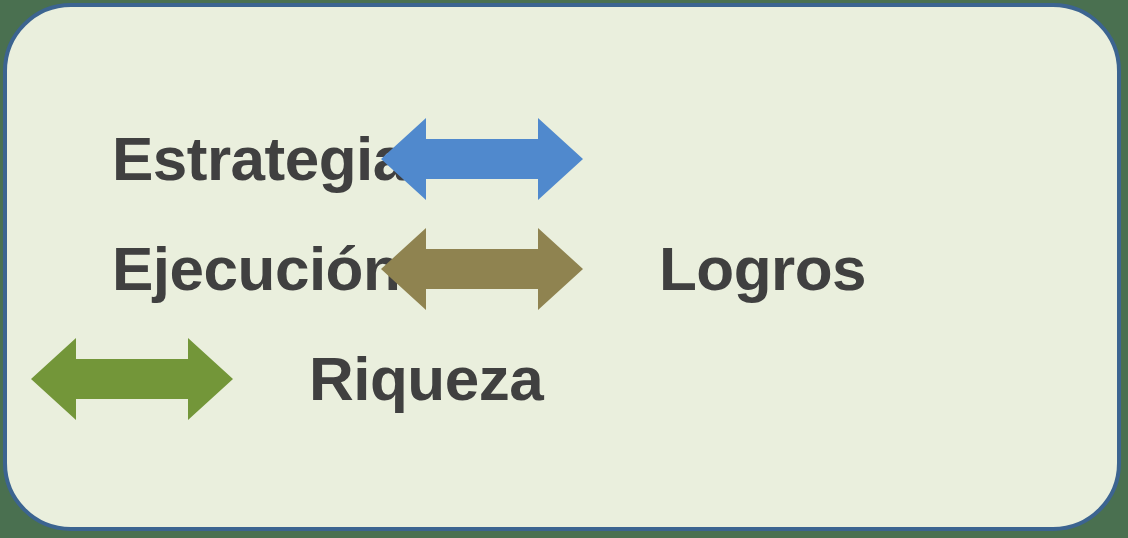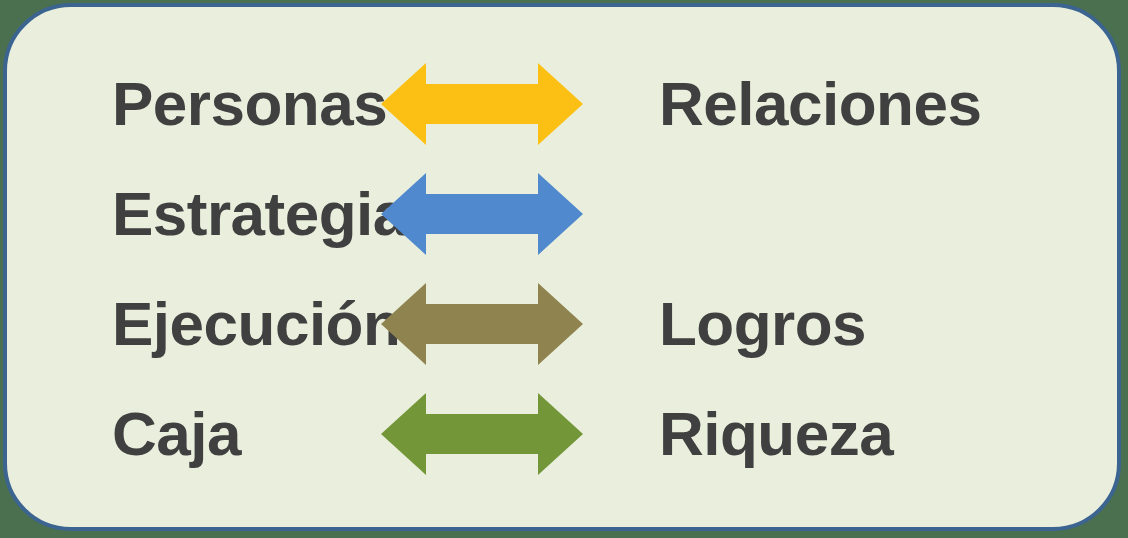--- a/index.html
+++ b/index.html
@@ -87,29 +87,20 @@
     height: 82px;
   }
 </style>
 </head>
 <body>
 
 <div id="canvas">
   <div class="card">
     <div class="rows">
 
-      <div class="row">
-        <div class="term term-left">Personas</div>
-        <div class="arrow-cell">
-          <svg class="arrow-svg" viewBox="0 0 202 82">
-            <polygon points="0,41 45,0 45,21 157,21 157,0 202,41 157,82 157,61 45,61 45,82" fill="#fcc014"></polygon>
-          </svg>
-        </div>
-        <div class="term term-right">Relaciones</div>
-      </div>
 
       <div class="row">
         <div class="term term-left">Estrategia</div>
         <div class="arrow-cell">
           <svg class="arrow-svg" viewBox="0 0 202 82">
             <polygon points="0,41 45,0 45,21 157,21 157,0 202,41 157,82 157,61 45,61 45,82" fill="#5089cd"></polygon>
           </svg>
         </div>
       </div>
 
@@ -117,21 +108,20 @@
         <div class="term term-left">Ejecución</div>
         <div class="arrow-cell">
           <svg class="arrow-svg" viewBox="0 0 202 82">
             <polygon points="0,41 45,0 45,21 157,21 157,0 202,41 157,82 157,61 45,61 45,82" fill="#8f8350"></polygon>
           </svg>
         </div>
         <div class="term term-right">Logros</div>
       </div>
 
       <div class="row">
-        <div class="term term-left">Caja</div>
         <div class="arrow-cell">
           <svg class="arrow-svg" viewBox="0 0 202 82">
             <polygon points="0,41 45,0 45,21 157,21 157,0 202,41 157,82 157,61 45,61 45,82" fill="#739639"></polygon>
           </svg>
         </div>
         <div class="term term-right">Riqueza</div>
       </div>
 
     </div>
   </div>

